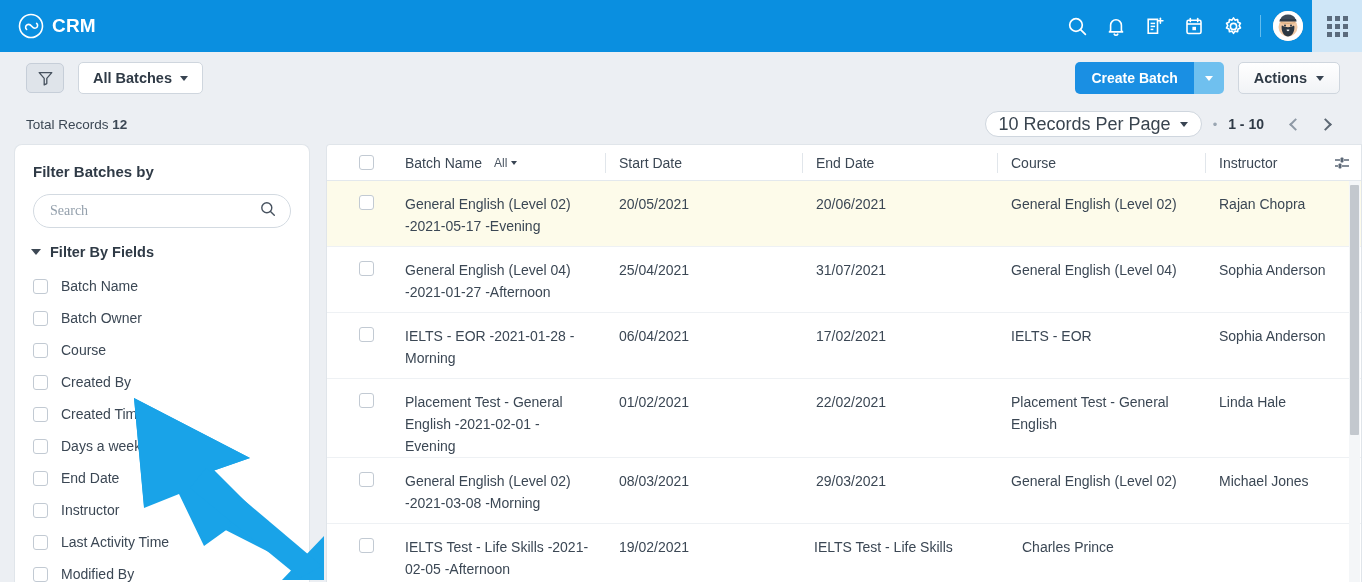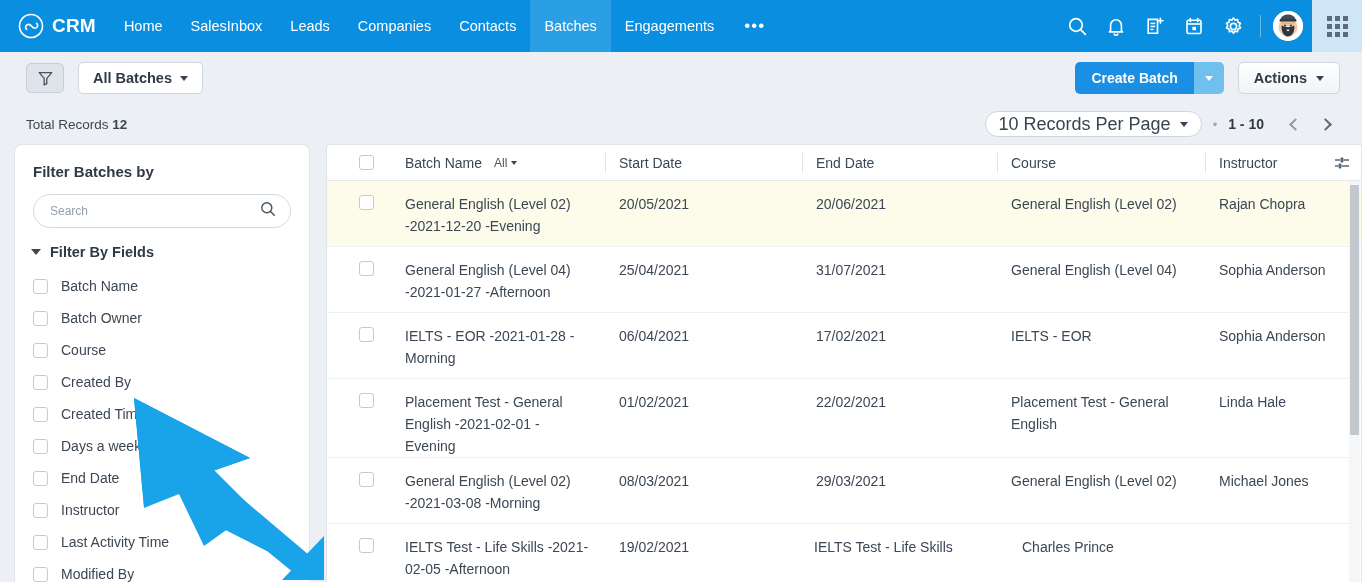--- a/index.html
+++ b/index.html
@@ -133,22 +133,22 @@
     font-size: 15px; font-weight: 700; color: #2f3a46;
     padding: 0 18px 14px 18px;
   }
   .sb-search {
     margin: 0 18px 16px 18px; height: 34px;
     border: 1px solid #d3dae1; border-radius: 18px;
     display: flex; align-items: center; padding: 0 14px 0 16px;
   }
   .sb-search input {
     flex: 1 1 auto; border: none; outline: none;
-    font-size: 12px; color: #2f3a46; background: transparent;
-    font-family: Liberation Sans, sans-serif;
+    font-size: 14px; color: #2f3a46; background: transparent;
+    font-family: Liberation Serif, serif;
   }
   .sb-search input::placeholder { color: #94a0ac; }
   .sb-section {
     display: flex; align-items: center; gap: 9px;
     padding: 0 18px 10px 16px; cursor: pointer;
   }
   .tri-dn {
     width: 0; height: 0; border-left: 5px solid transparent;
     border-right: 5px solid transparent; border-top: 6px solid #3d4854;
   }
@@ -231,30 +231,20 @@
 
 <div class="topnav">
   <div class="brand">
     <svg class="brand-logo" viewBox="0 0 26 26">
       <circle cx="13" cy="13" r="11.5" fill="none" stroke="#ffffff" stroke-width="1.6"></circle>
       <path d="M8.6 16.4c-1.5-1.2-1.3-3.6.5-4.6 1.7-1 3.4-.1 4.6 1.4 1.2 1.5 2.7 2.6 4.4 1.7 1.8-.9 2-3.3.5-4.5" fill="none" stroke="#ffffff" stroke-width="1.6" stroke-linecap="round"></path>
     </svg>
     <span class="brand-name">CRM</span>
   </div>
 
-  <div class="navlinks">
-    <div class="navlink">Home</div>
-    <div class="navlink">SalesInbox</div>
-    <div class="navlink">Leads</div>
-    <div class="navlink">Companies</div>
-    <div class="navlink">Contacts</div>
-    <div class="navlink active">Batches</div>
-    <div class="navlink">Engagements</div>
-    <div class="navlink more">•••</div>
-  </div>
 
   <div class="nav-spacer"></div>
 
   <div class="navicons">
     <div class="navicon">
       <svg width="21" height="21" viewBox="0 0 21 21">
         <circle cx="9" cy="9" r="6.3" fill="none" stroke="#fff" stroke-width="1.7"></circle>
         <line x1="13.6" y1="13.6" x2="18.4" y2="18.4" stroke="#fff" stroke-width="1.7" stroke-linecap="round"></line>
       </svg>
     </div>
@@ -460,21 +450,21 @@
           <rect x="5.5" y="9.6" width="3" height="4.8" rx="1" fill="#5a6675"></rect>
         </svg>
       </div>
     </div>
 
     <div class="tbody">
       <div class="trow hl">
         <div class="td td-cb">
           <span class="cb"></span>
         </div>
-        <div class="td td-name">General English (Level 02) -2021-12-20 -Evening</div>
+        <div class="td td-name">General English (Level 02) -2021-05-17 -Evening</div>
         <div class="td td-sd">20/05/2021</div>
         <div class="td td-ed">20/06/2021</div>
         <div class="td td-co">General English (Level 02)</div>
         <div class="td td-in">Rajan Chopra</div>
       </div>
 
       <div class="trow">
         <div class="td td-cb">
           <span class="cb"></span>
         </div>

